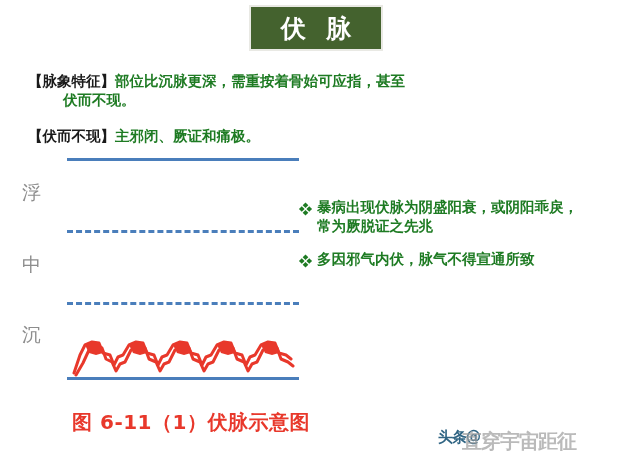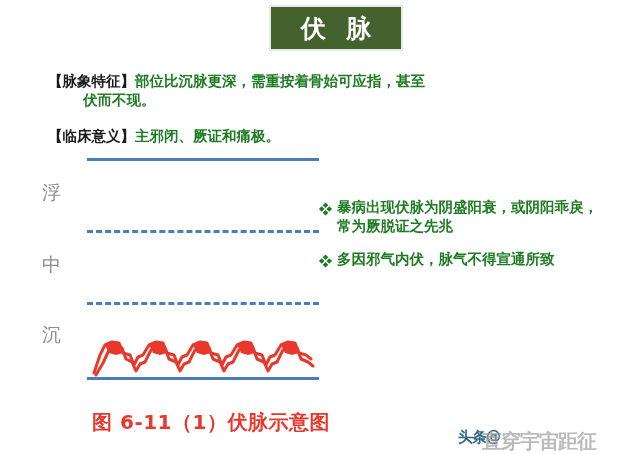--- a/index.html
+++ b/index.html
@@ -14,21 +14,20 @@
     font-family: "DejaVu Sans", "Liberation Sans", sans-serif;
     overflow: hidden;
     position: relative;
   }
 
   #slide {
     position: relative;
     width: 536px;
     height: 454px;
     background: #ffffff;
-    margin-left: 20px;
   }
 
   
   .title-banner {
     position: absolute;
     left: 249px;
     top: 5px;
     width: 134px;
     height: 46px;
     background: #44622E;
@@ -185,21 +184,21 @@
   </div>
 
   <div class="para para-feature">
     <span class="lbl">【脉象特征】</span><span class="val">部位比沉脉更深，需重按着骨始可应指，甚至</span>
   </div>
   <div class="para para-feature-2">
     <span class="val">伏而不现。</span>
   </div>
 
   <div class="para para-clinical">
-    <span class="lbl">【临床意义】</span><span class="val">主邪闭、厥证和痛极。</span>
+    <span class="lbl">【伏而不现】</span><span class="val">主邪闭、厥证和痛极。</span>
   </div>
 
   <div class="axis-label axis-fu">浮</div>
   <div class="axis-label axis-zh">中</div>
   <div class="axis-label axis-ch">沉</div>
 
   <div class="line-solid line-top"></div>
   <div class="line-dashed line-mid-1"></div>
   <div class="line-dashed line-mid-2"></div>
   <div class="line-solid line-bottom"></div>

